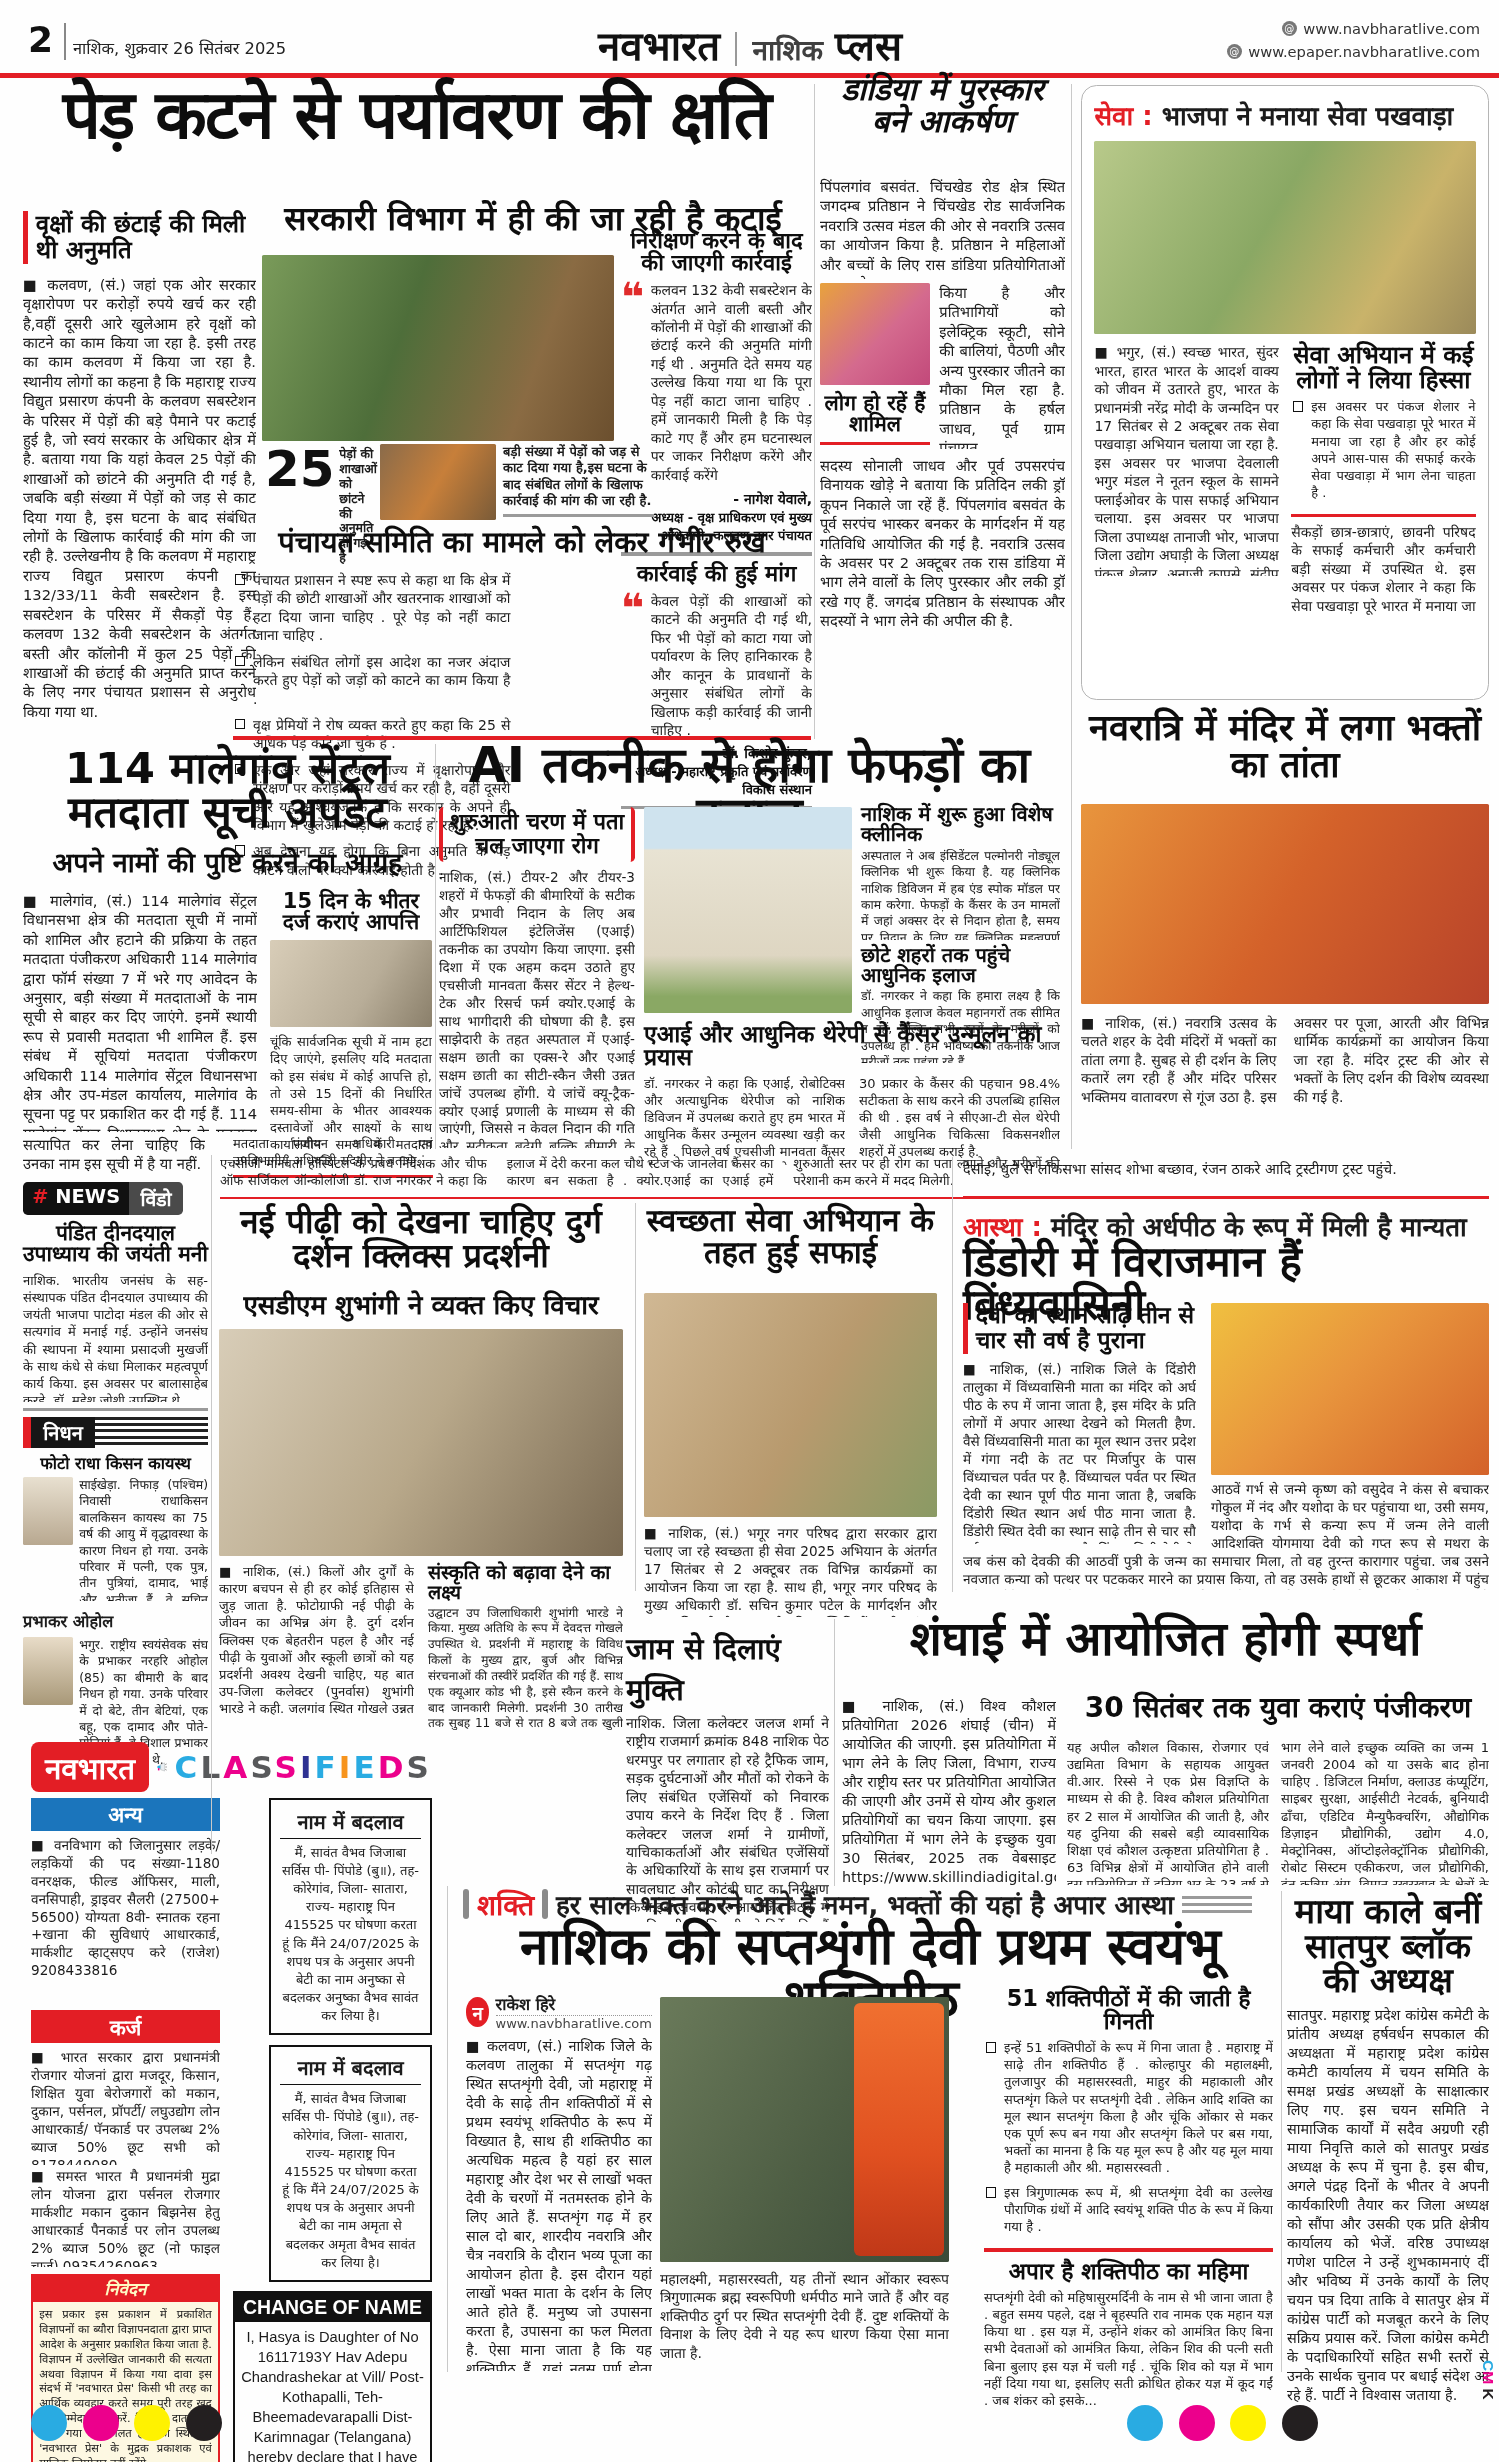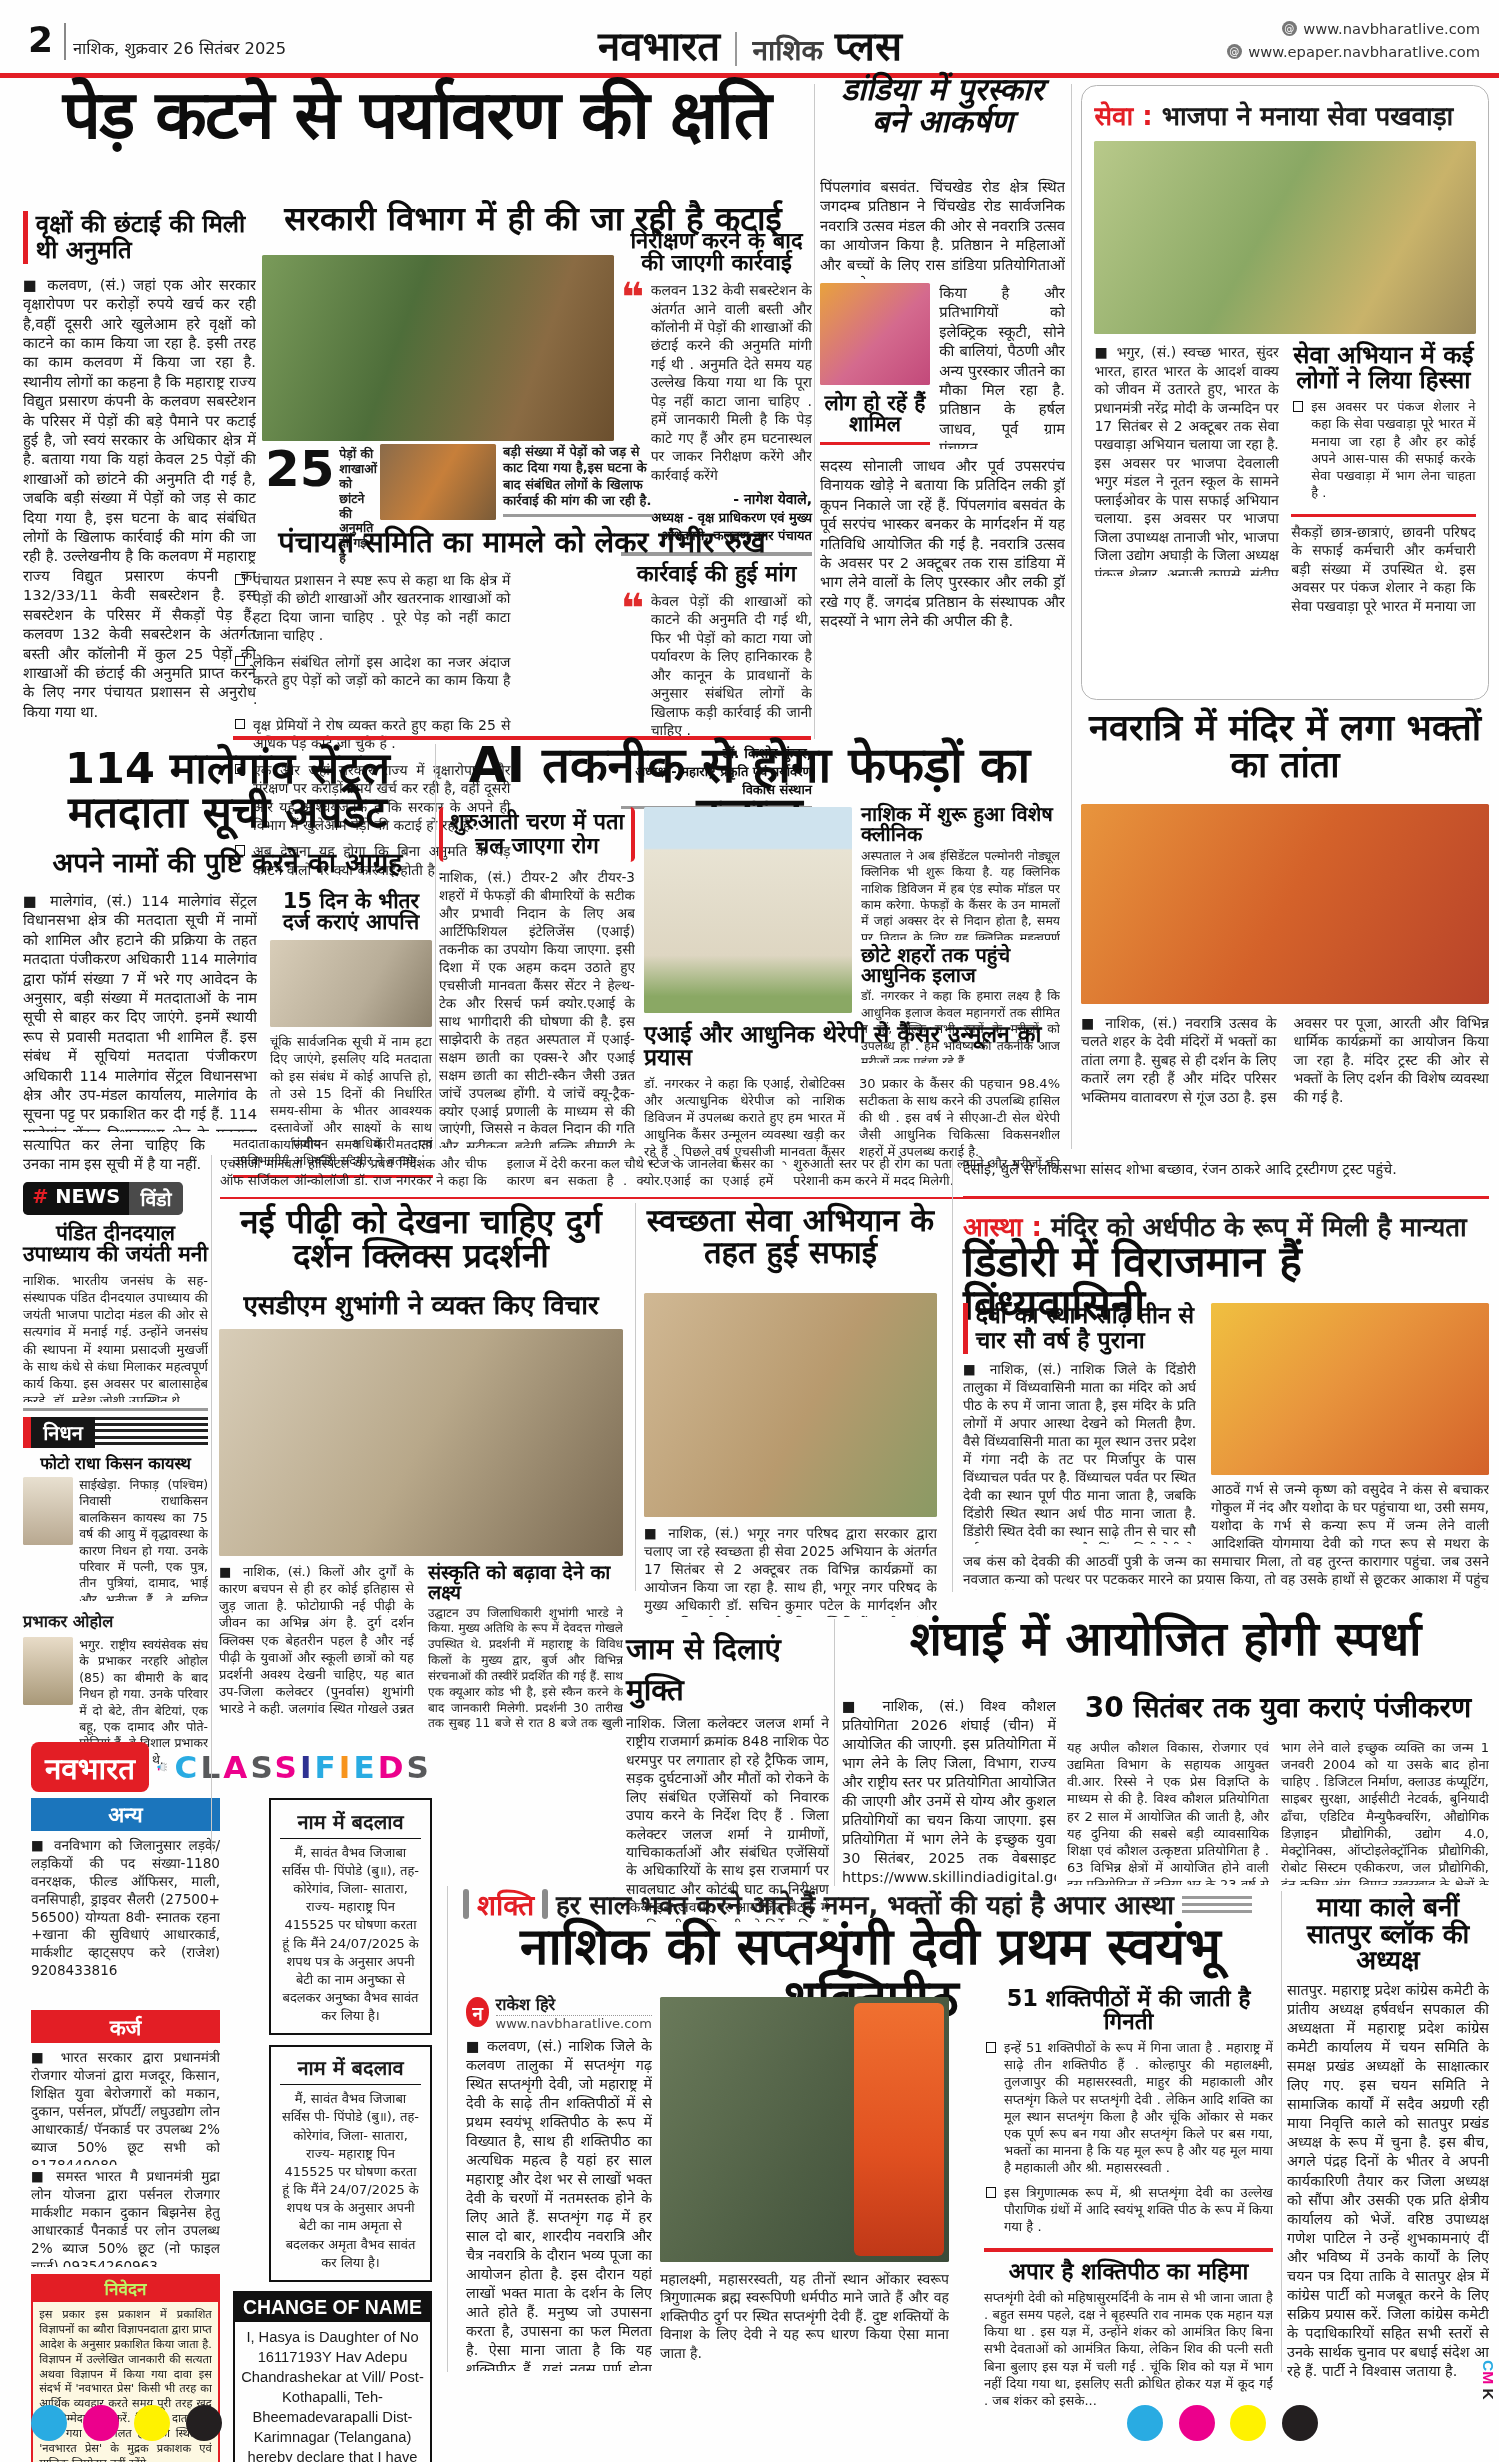--- a/index.html
+++ b/index.html
@@ -240,21 +240,21 @@
       </svg>
     <div style="font-size:31px;font-weight:800;letter-spacing:3.1px;"><span style="color: rgb(41, 171, 226);">C</span><span style="color: rgb(88, 89, 91);">L</span><span style="color: rgb(236, 0, 140);">A</span><span style="color: rgb(88, 89, 91);">S</span><span style="color: rgb(236, 0, 140);">S</span><span style="color: rgb(46, 49, 146);">I</span><span style="color: rgb(41, 171, 226);">F</span><span style="color: rgb(247, 148, 29);">I</span><span style="color: rgb(41, 171, 226);">E</span><span style="color: rgb(236, 0, 140);">D</span><span style="color: rgb(88, 89, 91);">S</span></div>
   </div>
   <div class="abs" style="left:31px;top:1798px;width:189px;">
     <div style="background:#1b75bc;color:#fff;font-size:21px;font-weight:800;text-align:center;padding:2.3px 0;">अन्य</div>
     <div class="bd" style="font-size:13.6px;margin-top:6.2px;height:169px;">■ वनविभाग को जिलानुसार लड़के/ लड़कियों की पद संख्या-1180 वनरक्षक, फील्ड ऑफिसर, माली, वनसिपाही, ड्राइवर सैलरी (27500+ 56500) योग्यता 8वी- स्नातक रहना +खाना की सुविधाएं आधारकार्ड, मार्कशीट व्हाट्सएप करे (राजेश) 9208433816</div>
     <div style="background:#e31e25;color:#fff;font-size:21px;font-weight:800;text-align:center;padding:2.3px 0;margin-top:4.7px;">कर्ज</div>
     <div class="bd" style="font-size:13.6px;margin-top:6.2px;height:116px;">■ भारत सरकार द्वारा प्रधानमंत्री रोजगार योजनां द्वारा मजदूर, किसान, शिक्षित युवा बेरोजगारों को मकान, दुकान, पर्सनल, प्रॉपर्टी/ लघुउद्योग लोन आधारकार्ड/ पॅनकार्ड पर उपलब्ध 2% ब्याज 50% छूट सभी को 8178449080.</div>
     <div class="bd" style="font-size:13.6px;margin-top:3.1px;height:99px;">■ समस्त भारत मै प्रधानमंत्री मुद्रा लोन योजना द्वारा पर्सनल रोजगार मार्कशीट मकान दुकान बिझनेस हेतु आधारकार्ड पैनकार्ड पर लोन उपलब्ध 2% ब्याज 50% छूट (नो फाइल चार्ज) 09354260963.</div>
     <div style="border:2.3px solid #e31e25;margin-top:6.2px;">
-      <div style="background:#e31e25;color:#bef264;font-size:17px;font-weight:800;text-align:center;padding:1.6px 0;">निवेदन</div>
+      <div style="background:#e31e25;color:#fef9c3;font-size:17px;font-weight:800;text-align:center;padding:1.6px 0;font-style:italic;">निवेदन</div>
       <div style="background:#fdf8e2;padding:6.2px;">
         <span class="bd" style="font-size:11.3px;display:block;height:169px;">इस प्रकार इस प्रकाशन में प्रकाशित विज्ञापनों का ब्यौरा विज्ञापनदाता द्वारा प्राप्त आदेश के अनुसार प्रकाशित किया जाता है. विज्ञापन में उल्लेखित जानकारी की सत्यता अथवा विज्ञापन में किया गया दावा इस संदर्भ में 'नवभारत प्रेस' किसी भी तरह का आर्थिक व्यवहार करते समय पूरी तरह खुद की जिम्मेदारी पर करें. विज्ञापन दाता द्वारा किया गया दावा गलत होने की स्थिती में 'नवभारत प्रेस' के मुद्रक प्रकाशक एवं मालिक जिम्मेदार नहीं रहेंगे.</span>
 
       </div>
     </div>
   </div>
   <div class="abs" style="left:233px;top:1798px;width:199px;">
     <div class="clsbox">
       <div style="font-size:20px;font-weight:800;border-bottom:1.6px solid #111;padding-bottom:3.1px;margin-bottom:4.7px;">नाम में बदलाव</div>
       <div style="font-size:13px;line-height:1.4;">मैं, सावंत वैभव जिजाबा सर्विस पी- पिंपोडे (बु॥), तह- कोरेगांव, जिला- सातारा, राज्य- महाराष्ट्र पिन 415525 पर घोषणा करता हूं कि मैंने 24/07/2025 के शपथ पत्र के अनुसार अपनी बेटी का नाम अनुष्का से बदलकर अनुष्का वैभव सावंत कर लिया है।</div>
@@ -297,21 +297,21 @@
     <ul class="bullets bd" style="font-size:13px;margin-top:6.2px;">
       <li>इन्हें 51 शक्तिपीठों के रूप में गिना जाता है . महाराष्ट्र में साढ़े तीन शक्तिपीठ हैं . कोल्हापुर की महालक्ष्मी, तुलजापुर की महासरस्वती, माहुर की महाकाली और सप्तशृंग किले पर सप्तशृंगी देवी . लेकिन आदि शक्ति का मूल स्थान सप्तशृंग किला है और चूंकि ओंकार से मकर एक पूर्ण रूप बन गया और सप्तशृंग किले पर बस गया, भक्तों का मानना है कि यह मूल रूप है और यह मूल माया है महाकाली और श्री. महासरस्वती .</li>
       <li>इस त्रिगुणात्मक रूप में, श्री सप्तशृंगा देवी का उल्लेख पौराणिक ग्रंथों में आदि स्वयंभू शक्ति पीठ के रूप में किया गया है .</li>
     </ul>
     <div class="redrule" style="height:3.9px;margin:4.7px 0 7.8px;"></div>
     <div class="hl" style="font-size:22.5px;">अपार है शक्तिपीठ का महिमा</div>
     <div class="bd" style="font-size:13px;margin-top:6.2px;height:136px;">सप्तशृंगी देवी को महिषासुरमर्दिनी के नाम से भी जाना जाता है . बहुत समय पहले, दक्ष ने बृहस्पति राव नामक एक महान यज्ञ किया था . इस यज्ञ में, उन्होंने शंकर को आमंत्रित किए बिना सभी देवताओं को आमंत्रित किया, लेकिन शिव की पत्नी सती बिना बुलाए इस यज्ञ में चली गईं . चूंकि शिव को यज्ञ में भाग नहीं दिया गया था, इसलिए सती क्रोधित होकर यज्ञ में कूद गईं . जब शंकर को इसके...</div>
   </div>
 
   <div class="abs" style="left:1287px;top:1894px;width:202px;">
-    <div class="hl" style="font-size:26px;">माया काले बनीं सातपुर ब्लॉक की अध्यक्ष</div>
+    <div class="hl" style="font-size:34px;">माया काले बनीं सातपुर ब्लॉक की अध्यक्ष</div>
     <div class="bd" style="font-size:14.4px;margin-top:7.8px;height:411px;">सातपुर. महाराष्ट्र प्रदेश कांग्रेस कमेटी के प्रांतीय अध्यक्ष हर्षवर्धन सपकाल की अध्यक्षता में महाराष्ट्र प्रदेश कांग्रेस कमेटी कार्यालय में चयन समिति के समक्ष प्रखंड अध्यक्षों के साक्षात्कार लिए गए. इस चयन समिति ने सामाजिक कार्यों में सदैव अग्रणी रही माया निवृत्ति काले को सातपुर प्रखंड अध्यक्ष के रूप में चुना है. इस बीच, अगले पंद्रह दिनों के भीतर वे अपनी कार्यकारिणी तैयार कर जिला अध्यक्ष को सौंपा और उसकी एक प्रति क्षेत्रीय कार्यालय को भेजें. वरिष्ठ उपाध्यक्ष गणेश पाटिल ने उन्हें शुभकामनाएं दीं और भविष्य में उनके कार्यों के लिए चयन पत्र दिया ताकि वे सातपुर क्षेत्र में कांग्रेस पार्टी को मजबूत करने के लिए सक्रिय प्रयास करें. जिला कांग्रेस कमेटी के पदाधिकारियों सहित सभी स्तरों से उनके सार्थक चुनाव पर बधाई संदेश आ रहे हैं. पार्टी ने विश्वास जताया है.</div>
   </div>
 
   <div class="sep" style="left:814px;top:84px;height:655px;"></div>
   <div class="sep" style="left:1071px;top:84px;height:1065px;"></div>
   <div class="sep" style="left:435px;top:744px;height:405px;"></div>
   <div class="sep" style="left:211px;top:1155px;height:699px;"></div>
   <div class="sep" style="left:635px;top:1203px;height:388px;"></div>
   <div class="sep" style="left:952px;top:1157px;height:435px;"></div>
   <div class="sep" style="left:834px;top:1619px;height:267px;"></div>

